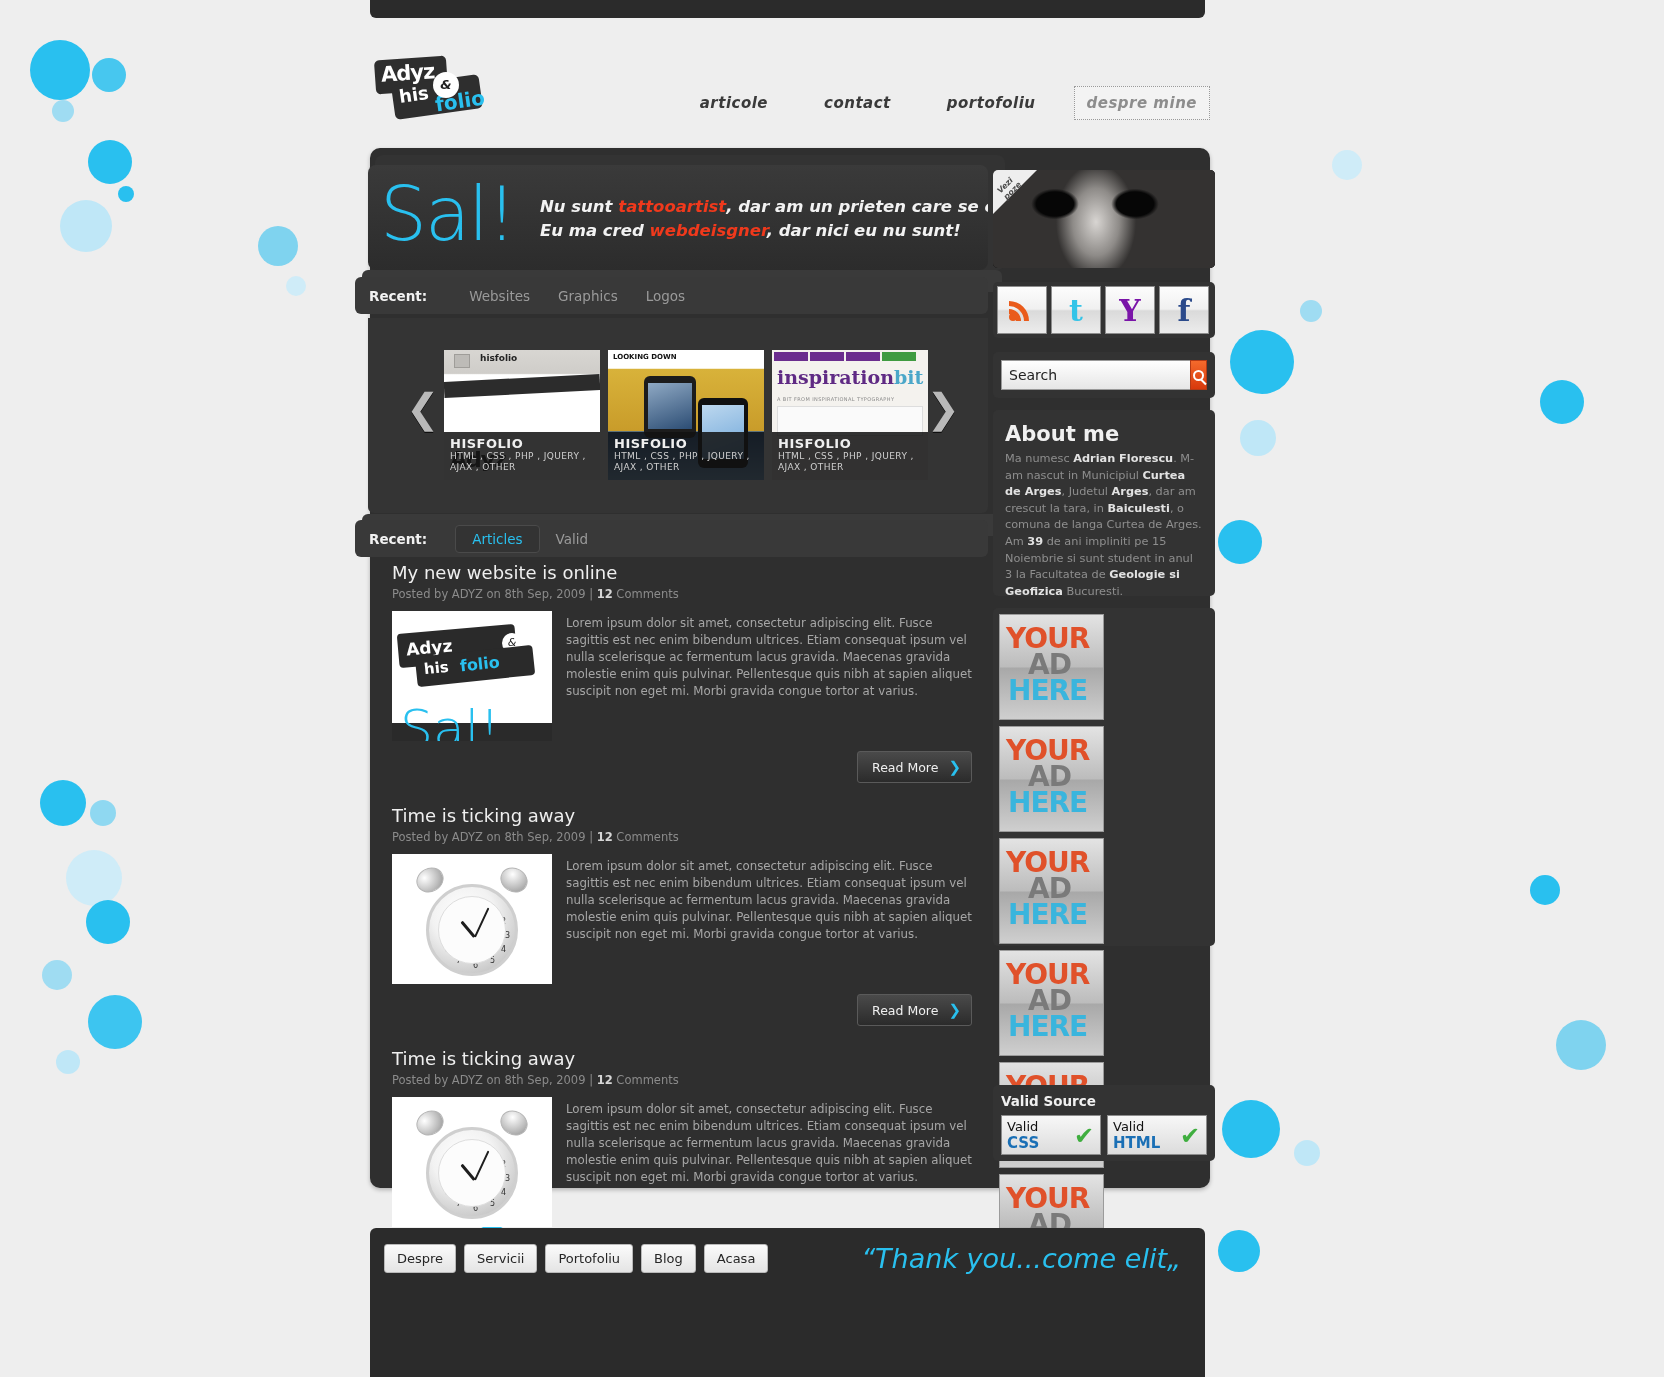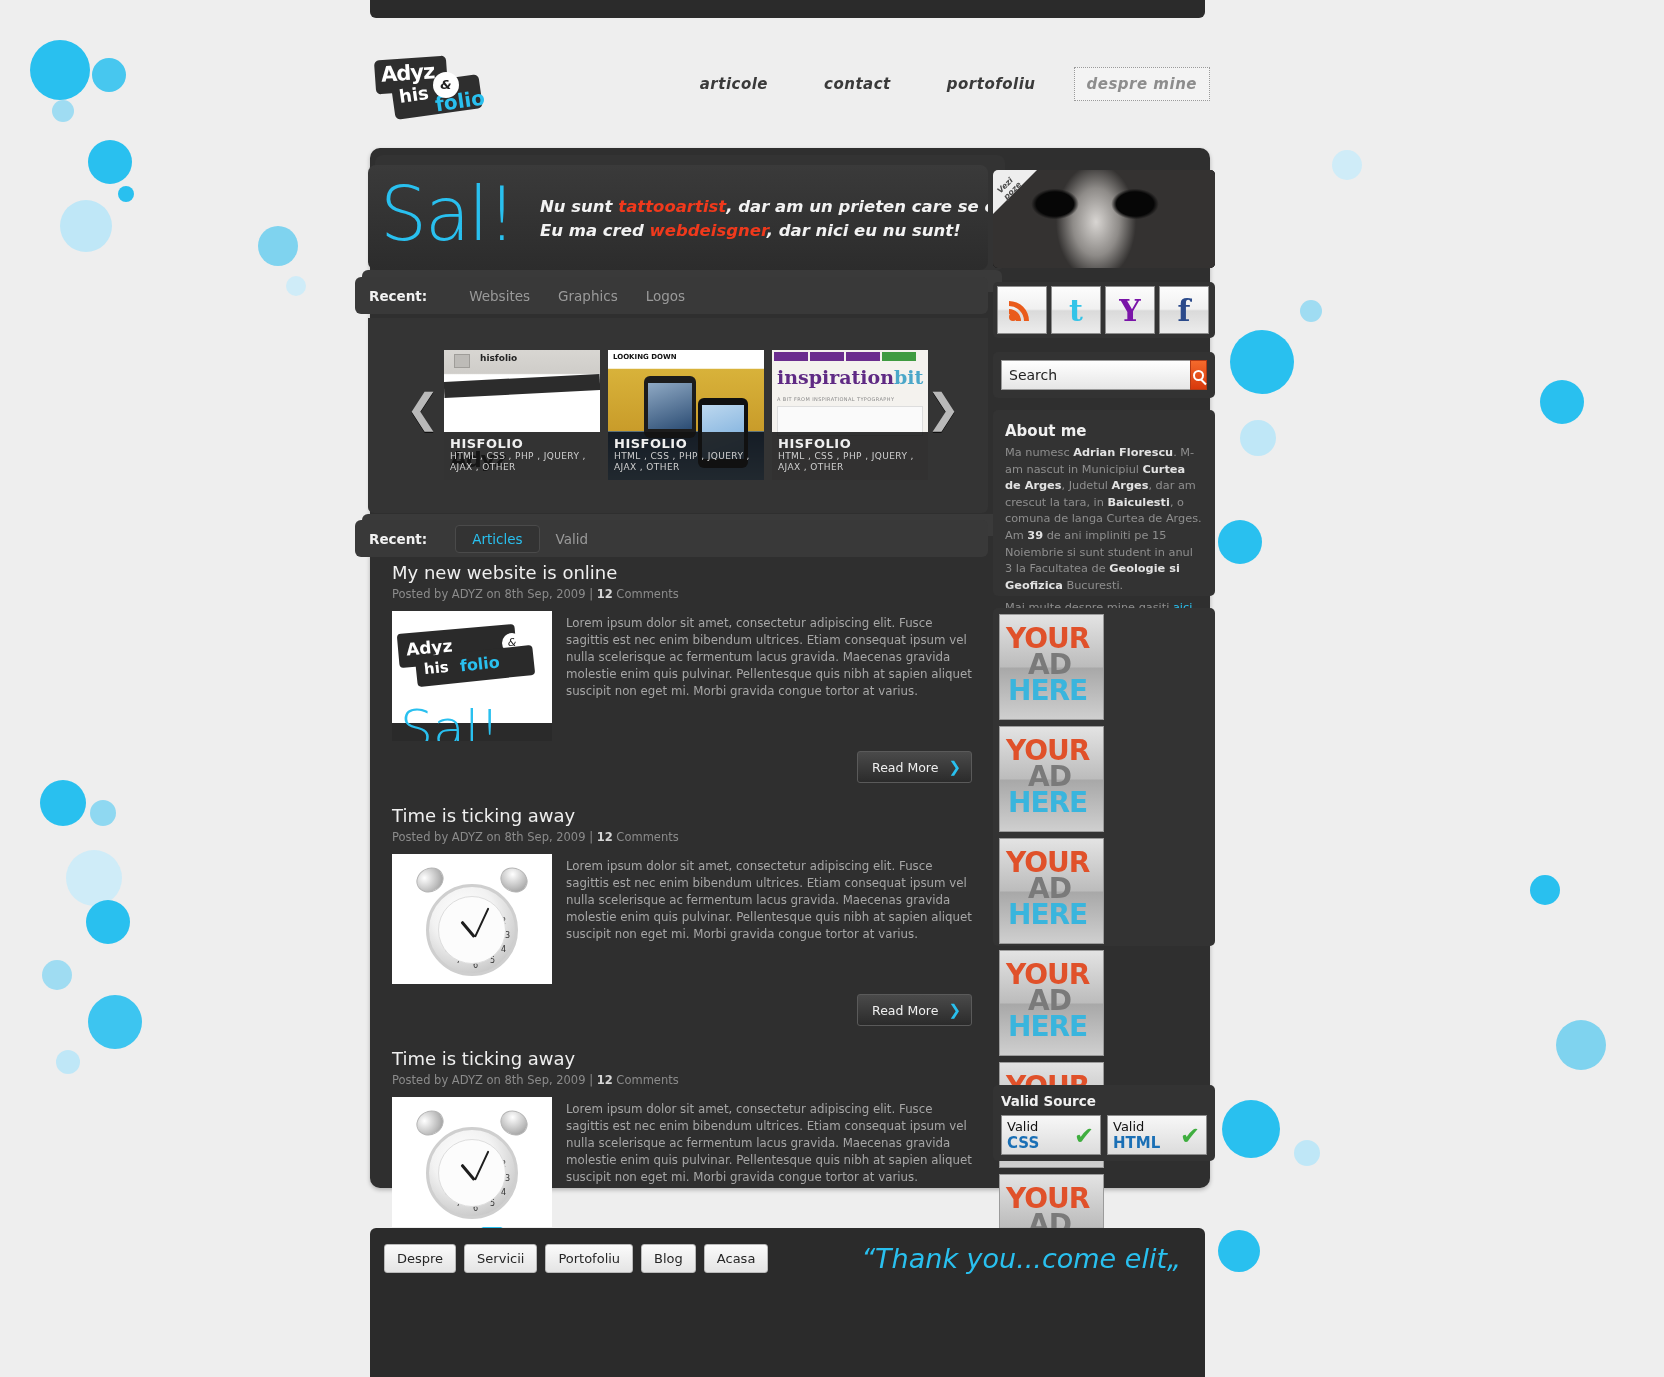--- a/index.html
+++ b/index.html
@@ -46,21 +46,21 @@
   }
   .logo .his {
     position:absolute; left:24px; top:26px; color:#fff; font-size:18px;
     font-weight:bold; transform:rotate(-8deg);
   }
   .logo .folio {
     position:absolute; left:60px; top:31px; color:#29c0ef; font-size:20px;
     font-weight:bold; transform:rotate(-8deg);
   }
 
-  .nav { position:absolute; right:0px; top:27px; display:flex; align-items:center; gap:0px; }
+  .nav { position:absolute; right:0px; top:46px; display:flex; align-items:center; gap:0px; }
   .nav a {
     color:#3a3a3a; text-decoration:none; font-size:15px;
     font-style:italic; font-weight:bold; letter-spacing:0.5px;
     padding:0 28px; font-family:"DejaVu Sans", sans-serif;
   }
   .nav a.active {
     border:1px dotted #9a9a9a; color:#8d8d8d; padding:7px 12px;
     margin-left:10px; background:#f3f3f3;
   }
 
@@ -157,21 +157,21 @@
   }
   .mag { width:11px; height:11px; border:2px solid #fff; border-radius:50%; position:relative; }
   .mag::after { content:""; position:absolute; right:-5px; bottom:-4px; width:7px; height:2px;
                 background:#fff; transform:rotate(45deg); }
 
   
   .about {
     position:absolute; left:993px; top:410px; width:222px; height:186px;
     background:#333; border-radius:5px; z-index:4; padding:12px 12px 0 12px;
   }
-  .about h3 { margin:0 0 5px 0; color:#f0f0f0; font-size:15px; font-weight:bold;
+  .about h3 { margin:0 0 5px 0; color:#f0f0f0; font-size:21px; font-weight:bold;
               font-family:"DejaVu Sans", sans-serif; }
   .about p  { margin:0; color:#8e8e8e; font-size:11.3px; line-height:16.6px; }
   .about b  { color:#e2e2e2; }
   .about a  { color:#29c0ef; }
 
   
   .ads {
     position:absolute; left:993px; top:608px; width:222px; height:338px;
     background:#333; border-radius:5px; z-index:4;
     display:flex; flex-wrap:wrap; gap:6px; padding:6px;

